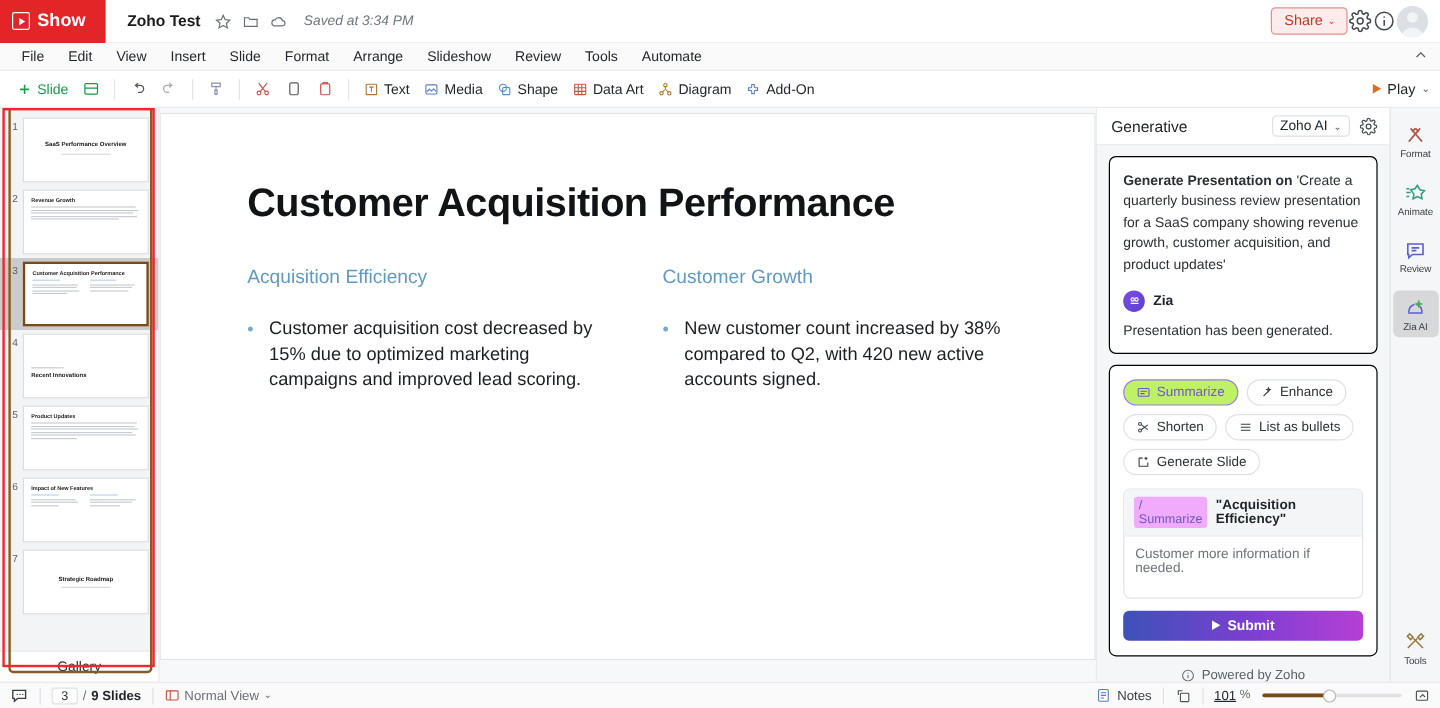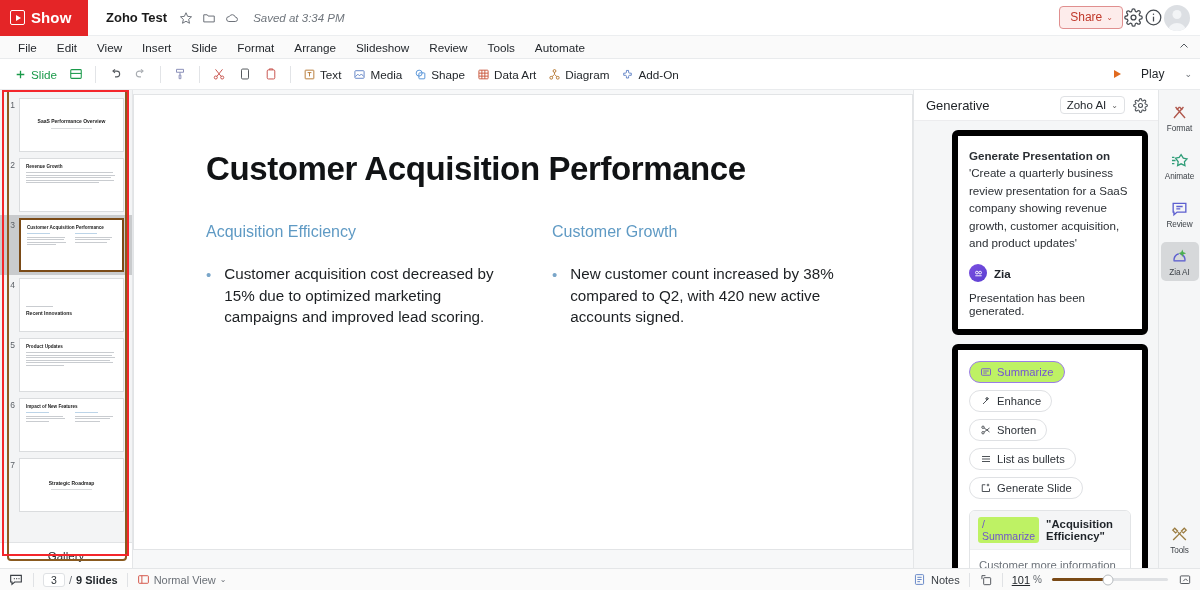--- a/index.html
+++ b/index.html
@@ -85,21 +85,21 @@
   .tb-btn {
     display: flex; align-items: center; gap: 4px;
     font-size: 11.7px; color: #23272b; padding: 3px 6px; border-radius: 3px; cursor: pointer;
     white-space: nowrap;
   }
   .tb-btn svg { display: block; }
   .tb-sep { width: 1px; height: 17px; background: #e2e4e7; margin: 0 6px; }
   .slide-add { color: #1a9a4a; font-weight: 500; }
   .toolbar-right { margin-left: auto; display: flex; align-items: center; }
   .play-btn {
-    display: flex; align-items: center; gap: 20px; font-size: 12px; color: #1f2327;
+    display: flex; align-items: center; gap: 5px; font-size: 12px; color: #1f2327;
     padding: 3px 8px; border-radius: 4px; cursor: pointer;
   }
   .play-tri {
     width: 0; height: 0; border-left: 7px solid #e06a1f;
     border-top: 4.5px solid transparent; border-bottom: 4.5px solid transparent;
   }
 
   
   .workspace { flex: 1 1 auto; display: flex; min-height: 0; background: #f7f8f9; }
 
@@ -187,22 +187,22 @@
   .zia-head-right { margin-left: auto; display: flex; align-items: center; gap: 8px; }
   .zoho-ai-select {
     display: flex; align-items: center; gap: 5px; font-size: 11.5px; color: #24282d;
     border: 1px solid #dfe1e4; background: #fff; border-radius: 4px; padding: 2px 6px;
     cursor: pointer;
   }
   .zoho-ai-select .caret { font-size: 8px; color: #666; }
   .gear-sm { width: 15px; height: 15px; color: #4a4f55; cursor: pointer; }
 
   .zia-card {
-    background: #fff; border: 6px solid #000000; border-radius: 6px;
-    margin-top: 9px; padding: 11px 11px 12px; margin-left: 28px;
+    background: #fff; border: 1px solid #000000; border-radius: 6px;
+    margin-top: 9px; padding: 11px 11px 12px;
   }
   .prompt-text { font-size: 11.6px; line-height: 1.5; color: #2b2f34; }
   .prompt-text b { font-weight: 700; }
   .zia-who { display: flex; align-items: center; gap: 7px; margin-top: 13px; }
   .zia-ava {
     width: 18px; height: 18px; border-radius: 50%;
     background: linear-gradient(135deg,#7b4fe0,#5a3fd1);
     display: flex; align-items: center; justify-content: center; flex: 0 0 18px;
   }
   .zia-ava svg { width: 11px; height: 11px; }
@@ -220,21 +220,21 @@
 
   .input-box {
     border: 1px solid #e2e4e6; border-radius: 6px; background: #fff;
     margin-top: 11px; overflow: hidden; height: 92px; cursor: text;
   }
   .input-head {
     background: #f4f5f6; padding: 6px 8px; display: flex; align-items: baseline; gap: 7px;
     border-bottom: 1px solid #eceef0;
   }
   .slash-tag {
-    background: #bef264; color: #6f55cc; font-size: 10.5px; padding: 1px 4px; border-radius: 3px;
+    background: #f0abfc; color: #6f55cc; font-size: 10.5px; padding: 1px 4px; border-radius: 3px;
   }
   .quoted { font-size: 11.3px; color: #1f2429; font-weight: 700; }
   .input-placeholder { padding: 9px 9px; font-size: 11.3px; color: #6d737a; }
 
   .submit-btn {
     margin-top: 10px; height: 25px; border-radius: 5px; color: #fff;
     background: linear-gradient(90deg,#3d52b8 0%,#7b3fd0 52%,#b63fd6 100%);
     display: flex; align-items: center; justify-content: center; gap: 6px;
     font-size: 11.6px; font-weight: 600; cursor: pointer;
   }

